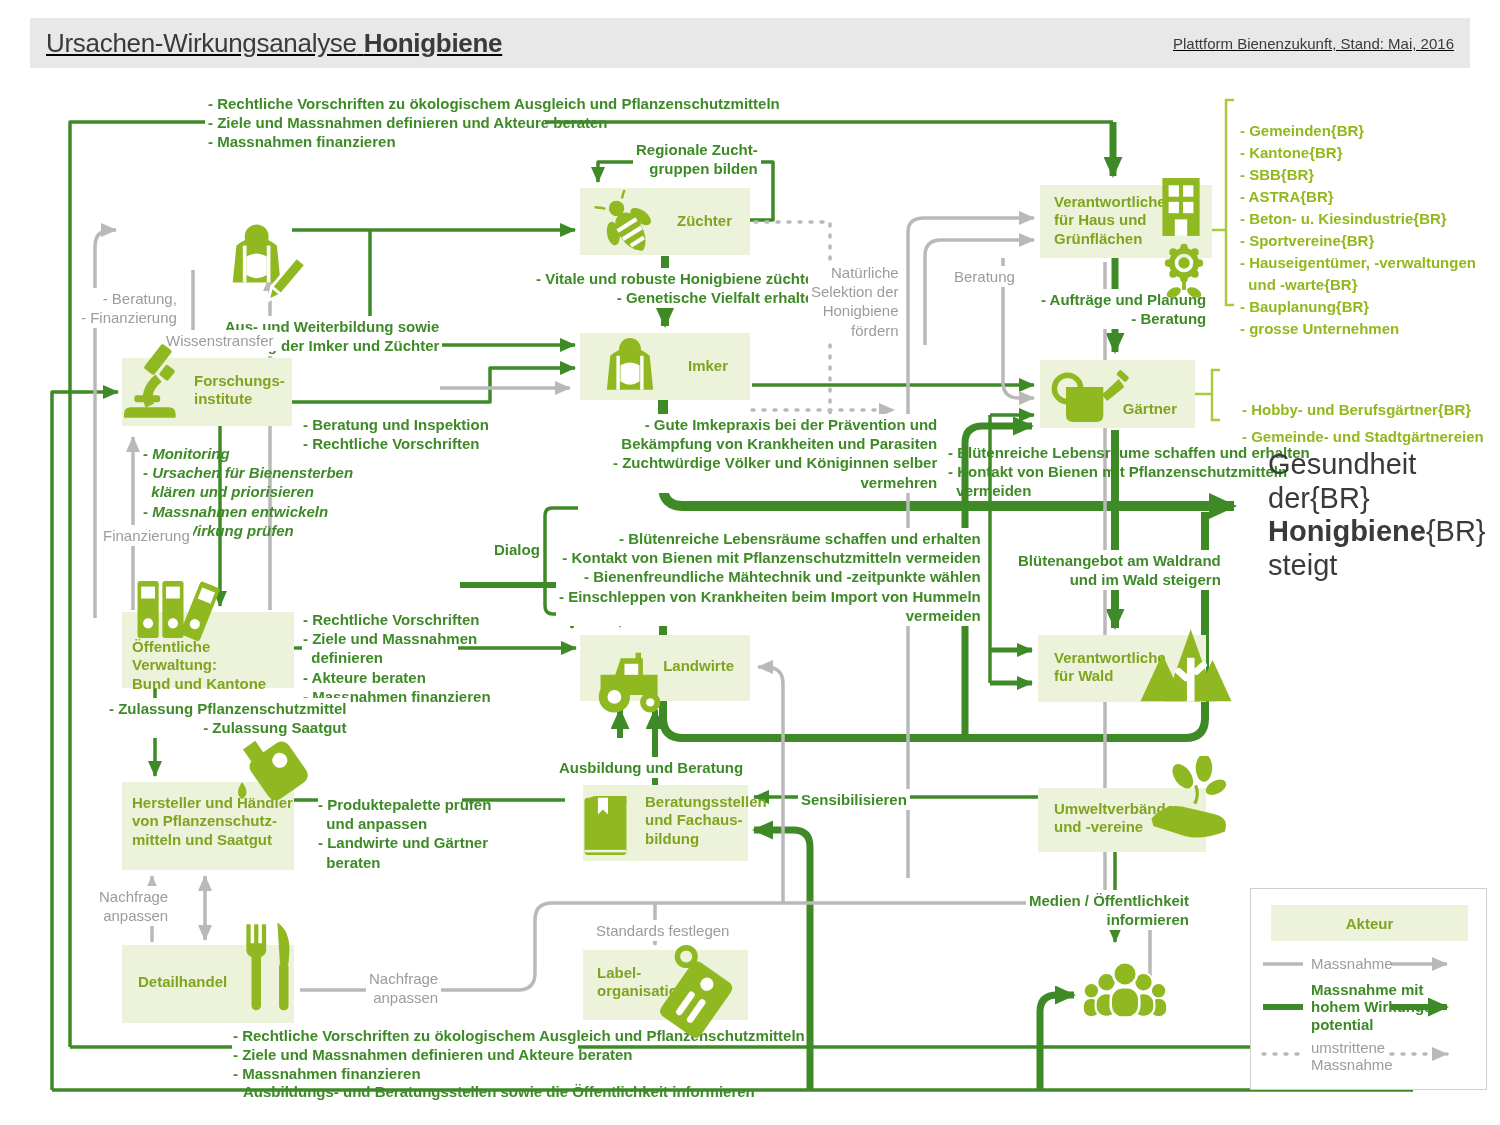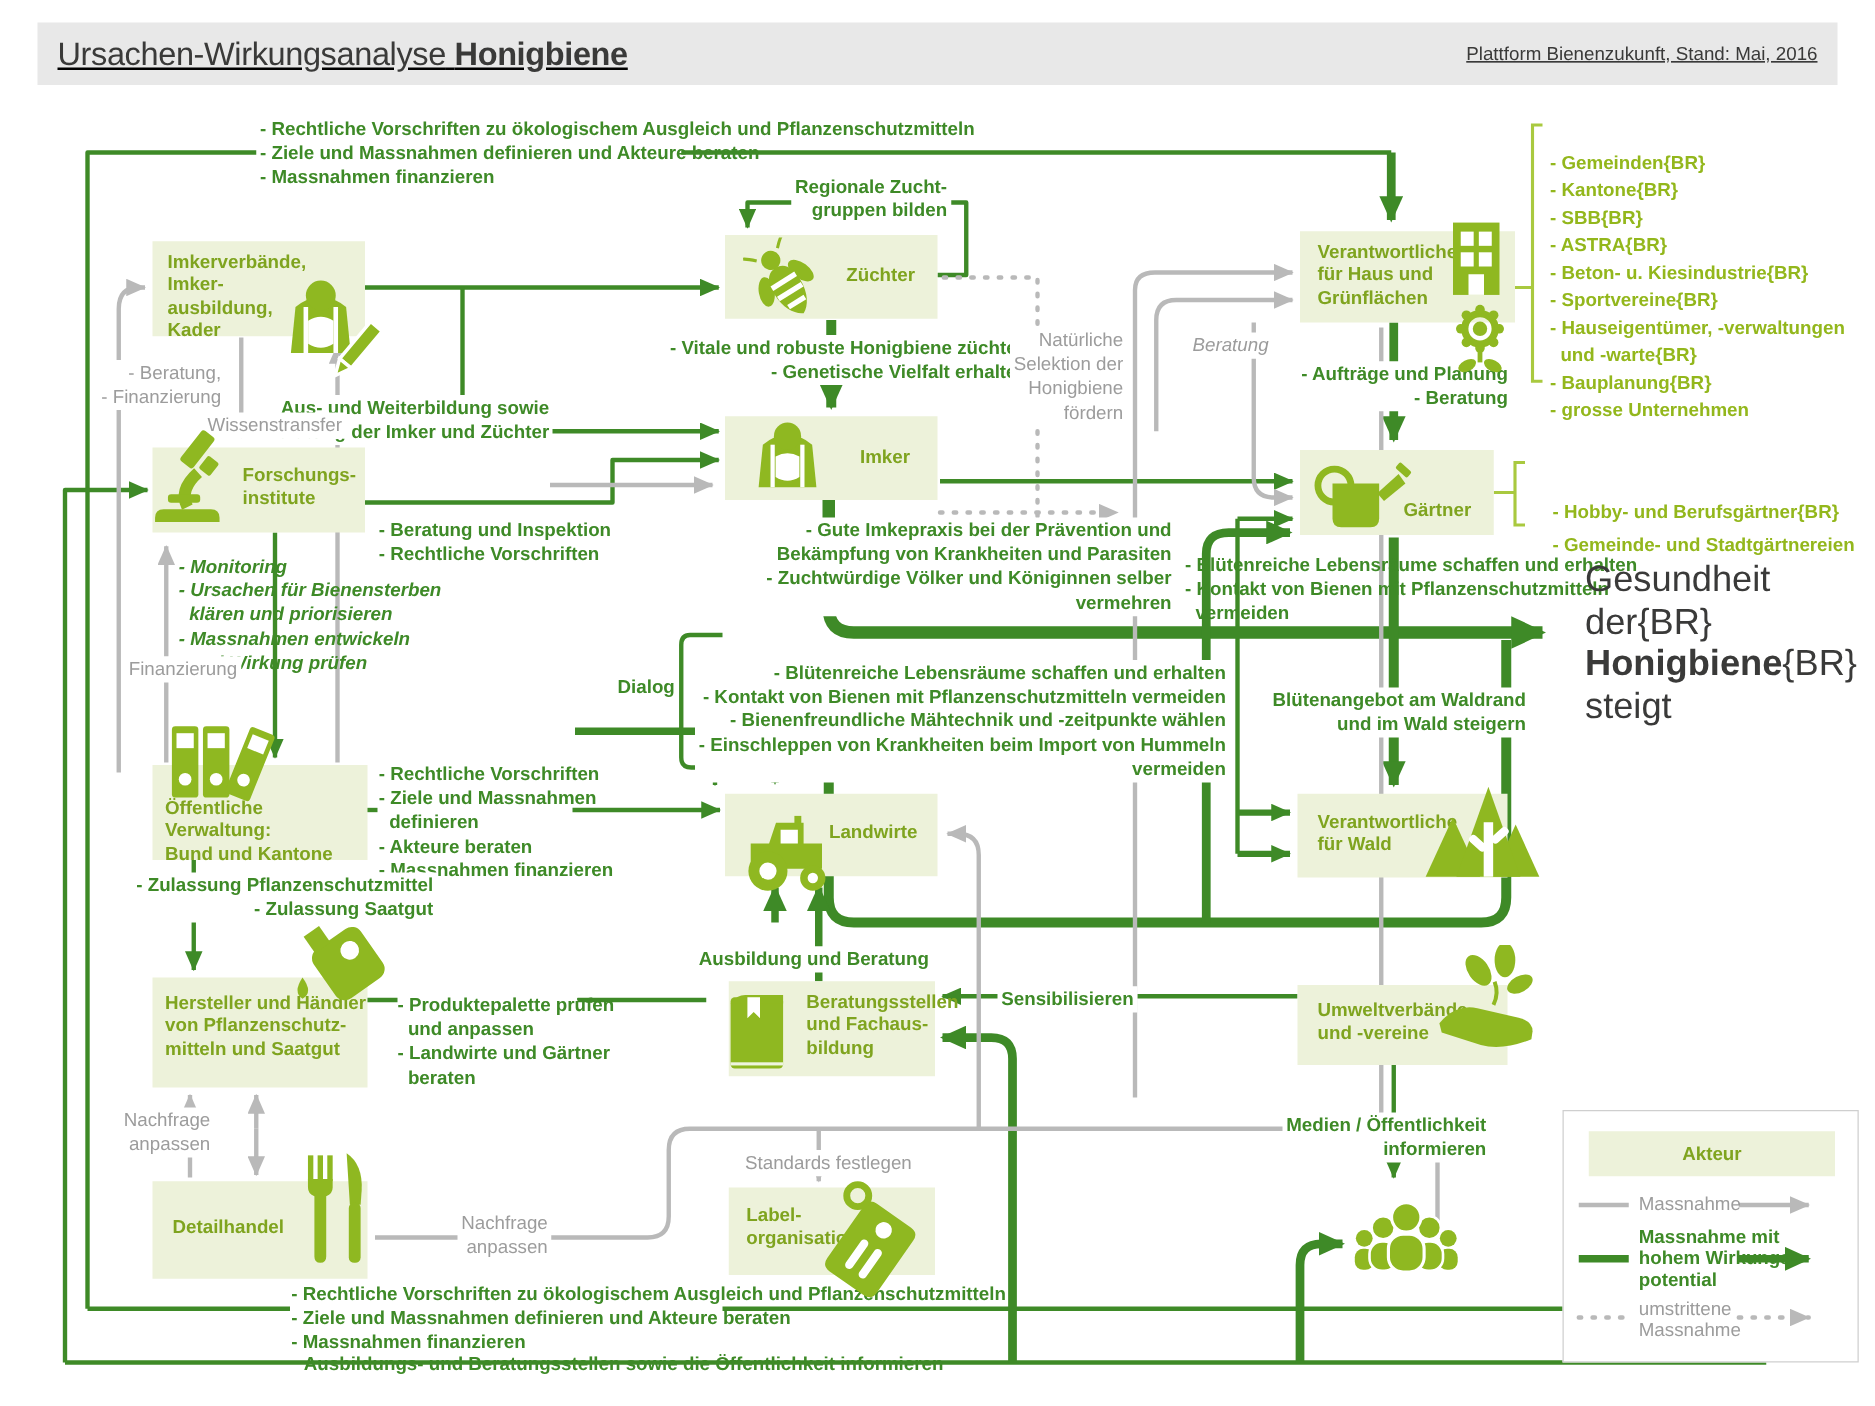--- a/index.html
+++ b/index.html
@@ -119,25 +119,20 @@
   </svg>
 
   <div class="hdr">
     <div class="hdr-title">
       <span>Ursachen-Wirkungsanalyse</span>
       <b>Honigbiene</b>
     </div>
     <div class="hdr-meta">Plattform Bienenzukunft, Stand: Mai, 2016</div>
   </div>
 
-  <div class="box" style="left:122px;top:193px;width:170px;height:76px;">
-    <div class="bt" style="left:12px;top:8px;">Imkerverbände, Imker-
-ausbildung,
-Kader</div>
-    </div>
   <div class="box" style="left:580px;top:188px;width:170px;height:67px;">
     <div class="bt" style="right:18px;top:24px;">Züchter</div>
     </div>
   <div class="box" style="left:580px;top:333px;width:170px;height:67px;">
     <div class="bt" style="right:22px;top:24px;">Imker</div>
     </div>
   <div class="box" style="left:122px;top:358px;width:170px;height:68px;">
     <div class="bt" style="left:72px;top:14px;">Forschungs-
 institute</div>
     </div>
@@ -392,21 +387,21 @@
   <div class="lbl" style="left:243px;top:1082px;">Ausbildungs- und Beratungsstellen sowie die Öffentlichkeit informieren</div>
 
   <div class="lbl gry bgw" style="left:78px;top:288px;">- Beratung,
 - Finanzierung</div>
   <div class="lbl gry bgw" style="left:163px;top:330px;">Wissenstransfer</div>
   <div class="lbl gry bgw" style="left:100px;top:525px;">Finanzierung</div>
   <div class="lbl gry bgw" style="left:808px;top:262px;">Natürliche
 Selektion der
 Honigbiene
 fördern</div>
-  <div class="lbl gry bgw" style="left:951px;top:266px;font-style:italic;">Beratung</div>
+  <div class="lbl gry bgw" style="left:951px;top:266px;">Beratung</div>
   <div class="lbl gry bgw" style="left:96px;top:886px;">Nachfrage
 anpassen</div>
   <div class="lbl gry bgw" style="left:366px;top:968px;">Nachfrage
 anpassen</div>
   <div class="lbl gry bgw" style="left:593px;top:920px;">Standards festlegen</div>
 
   <div class="lbl lgt" style="left:1240px;top:98px;line-height:1.47;">
     <span>- Gemeinden</span>{BR}
     <span>- Kantone</span>{BR}
     <span>- SBB</span>{BR}

